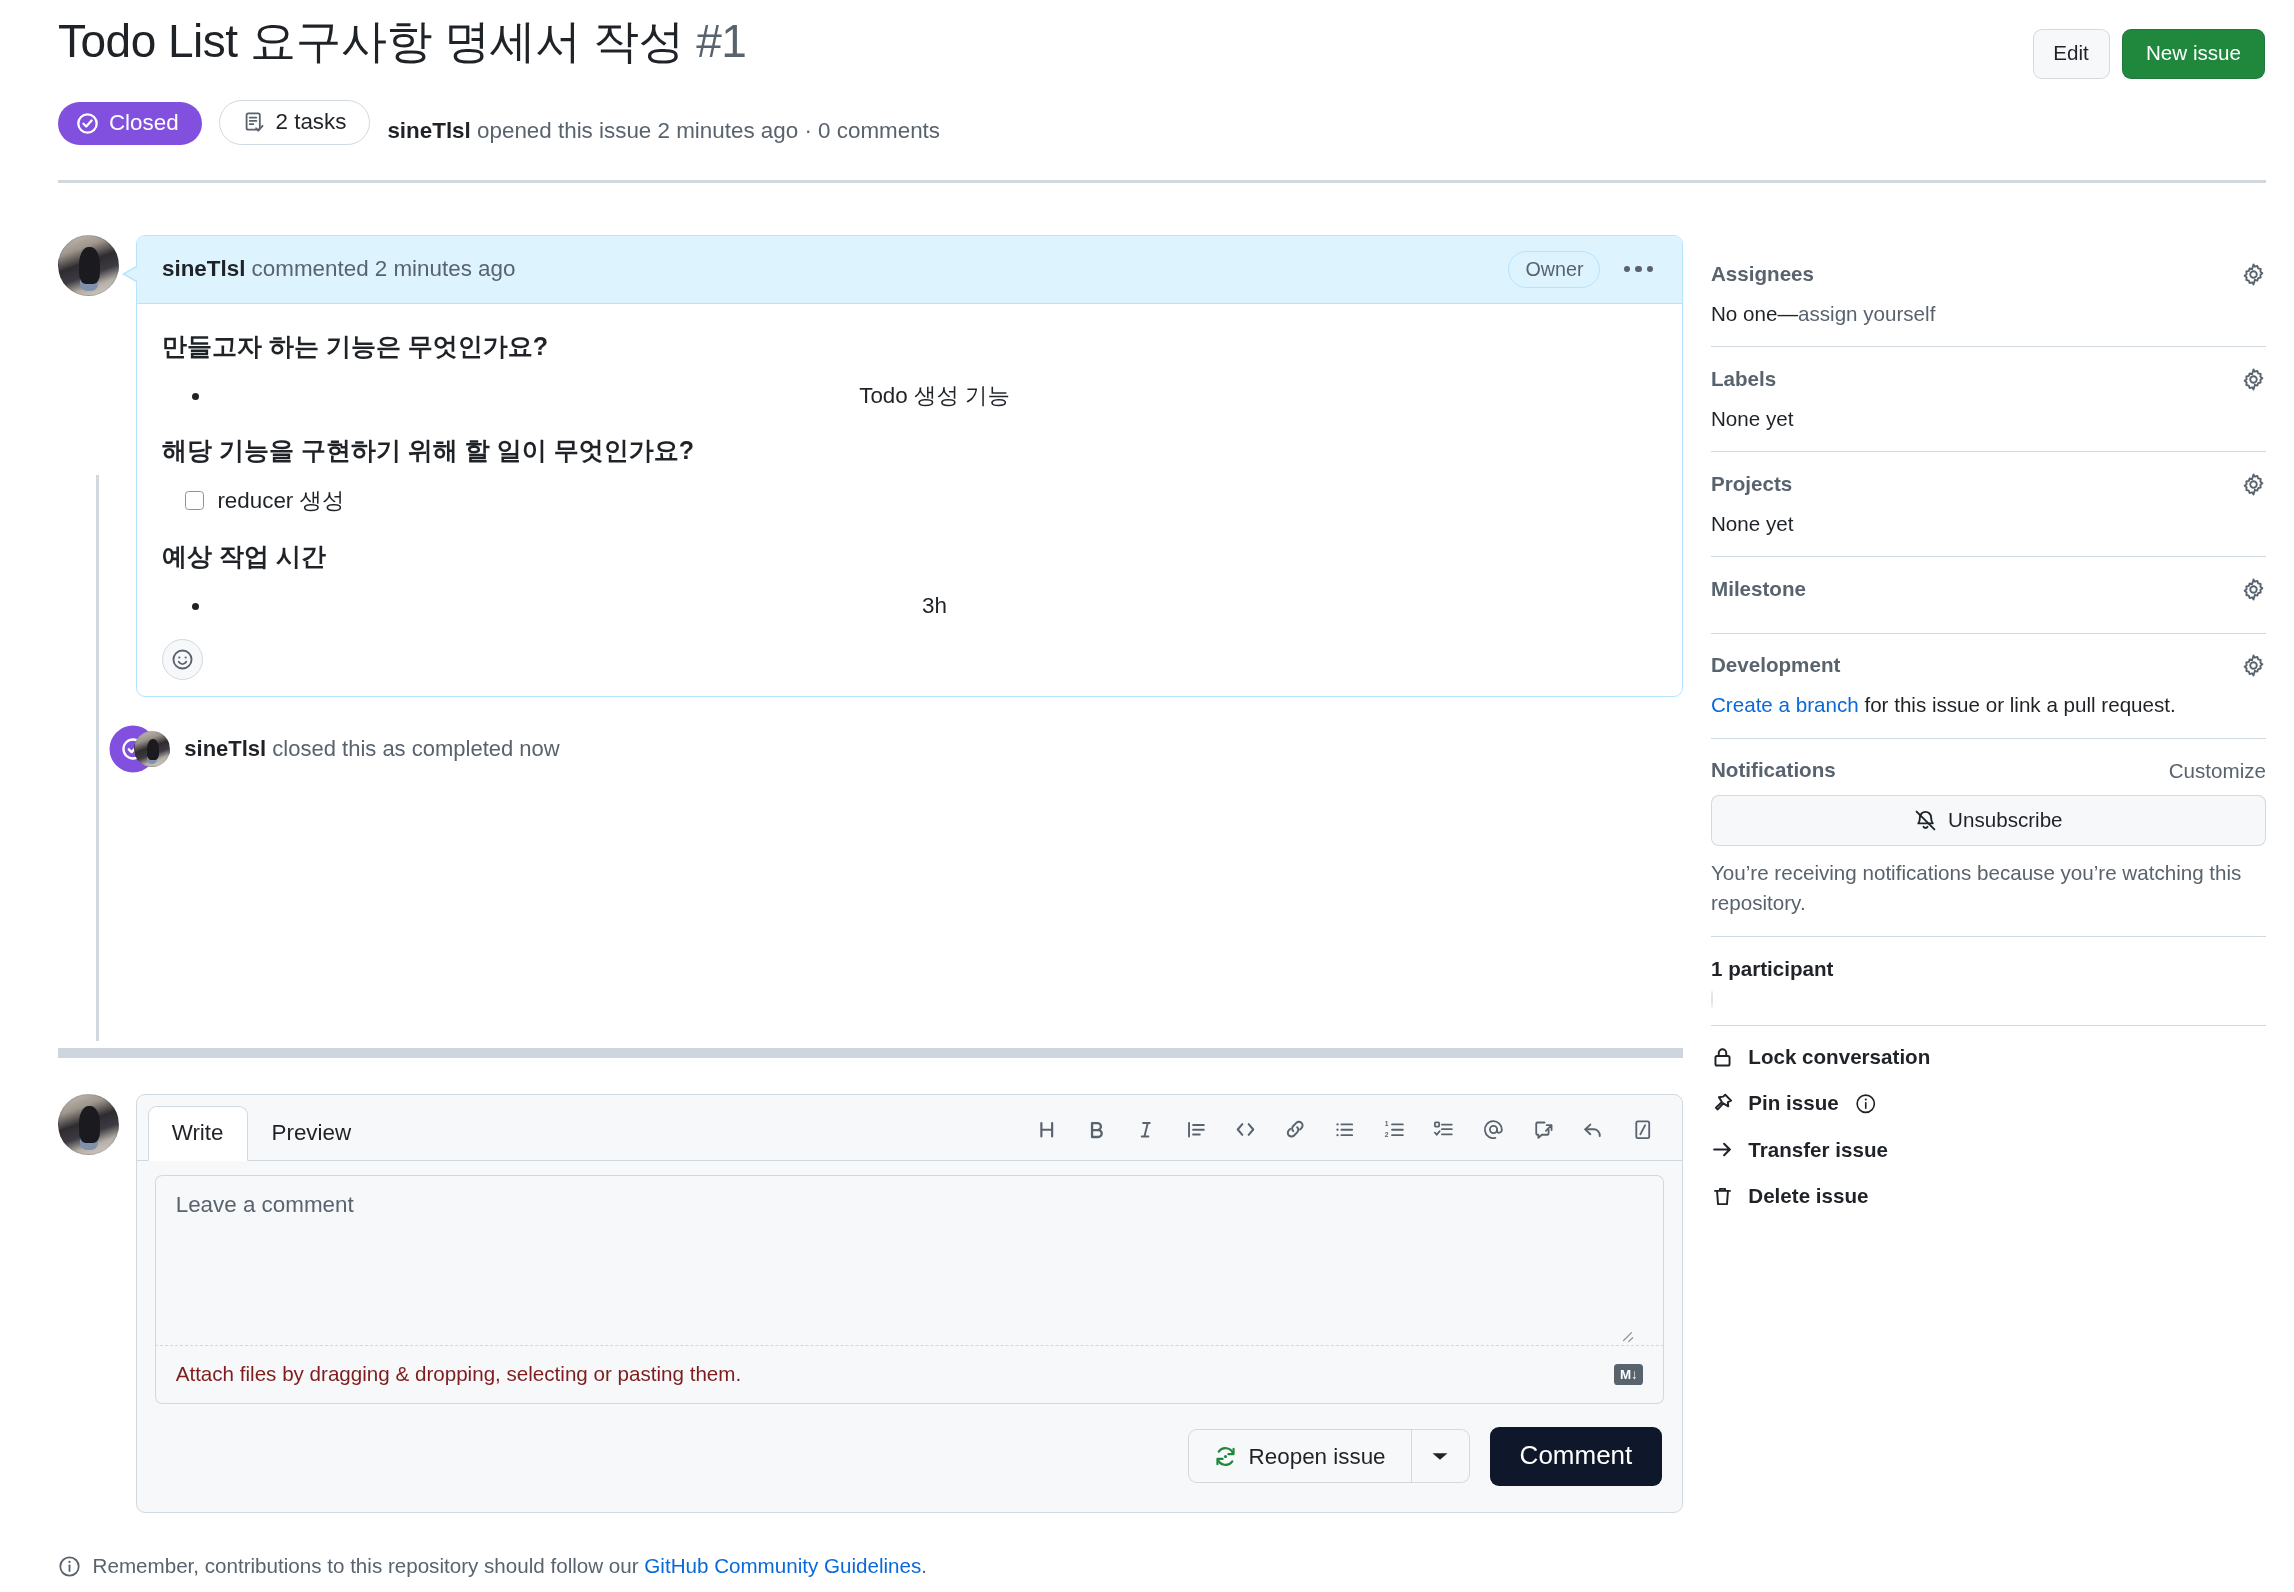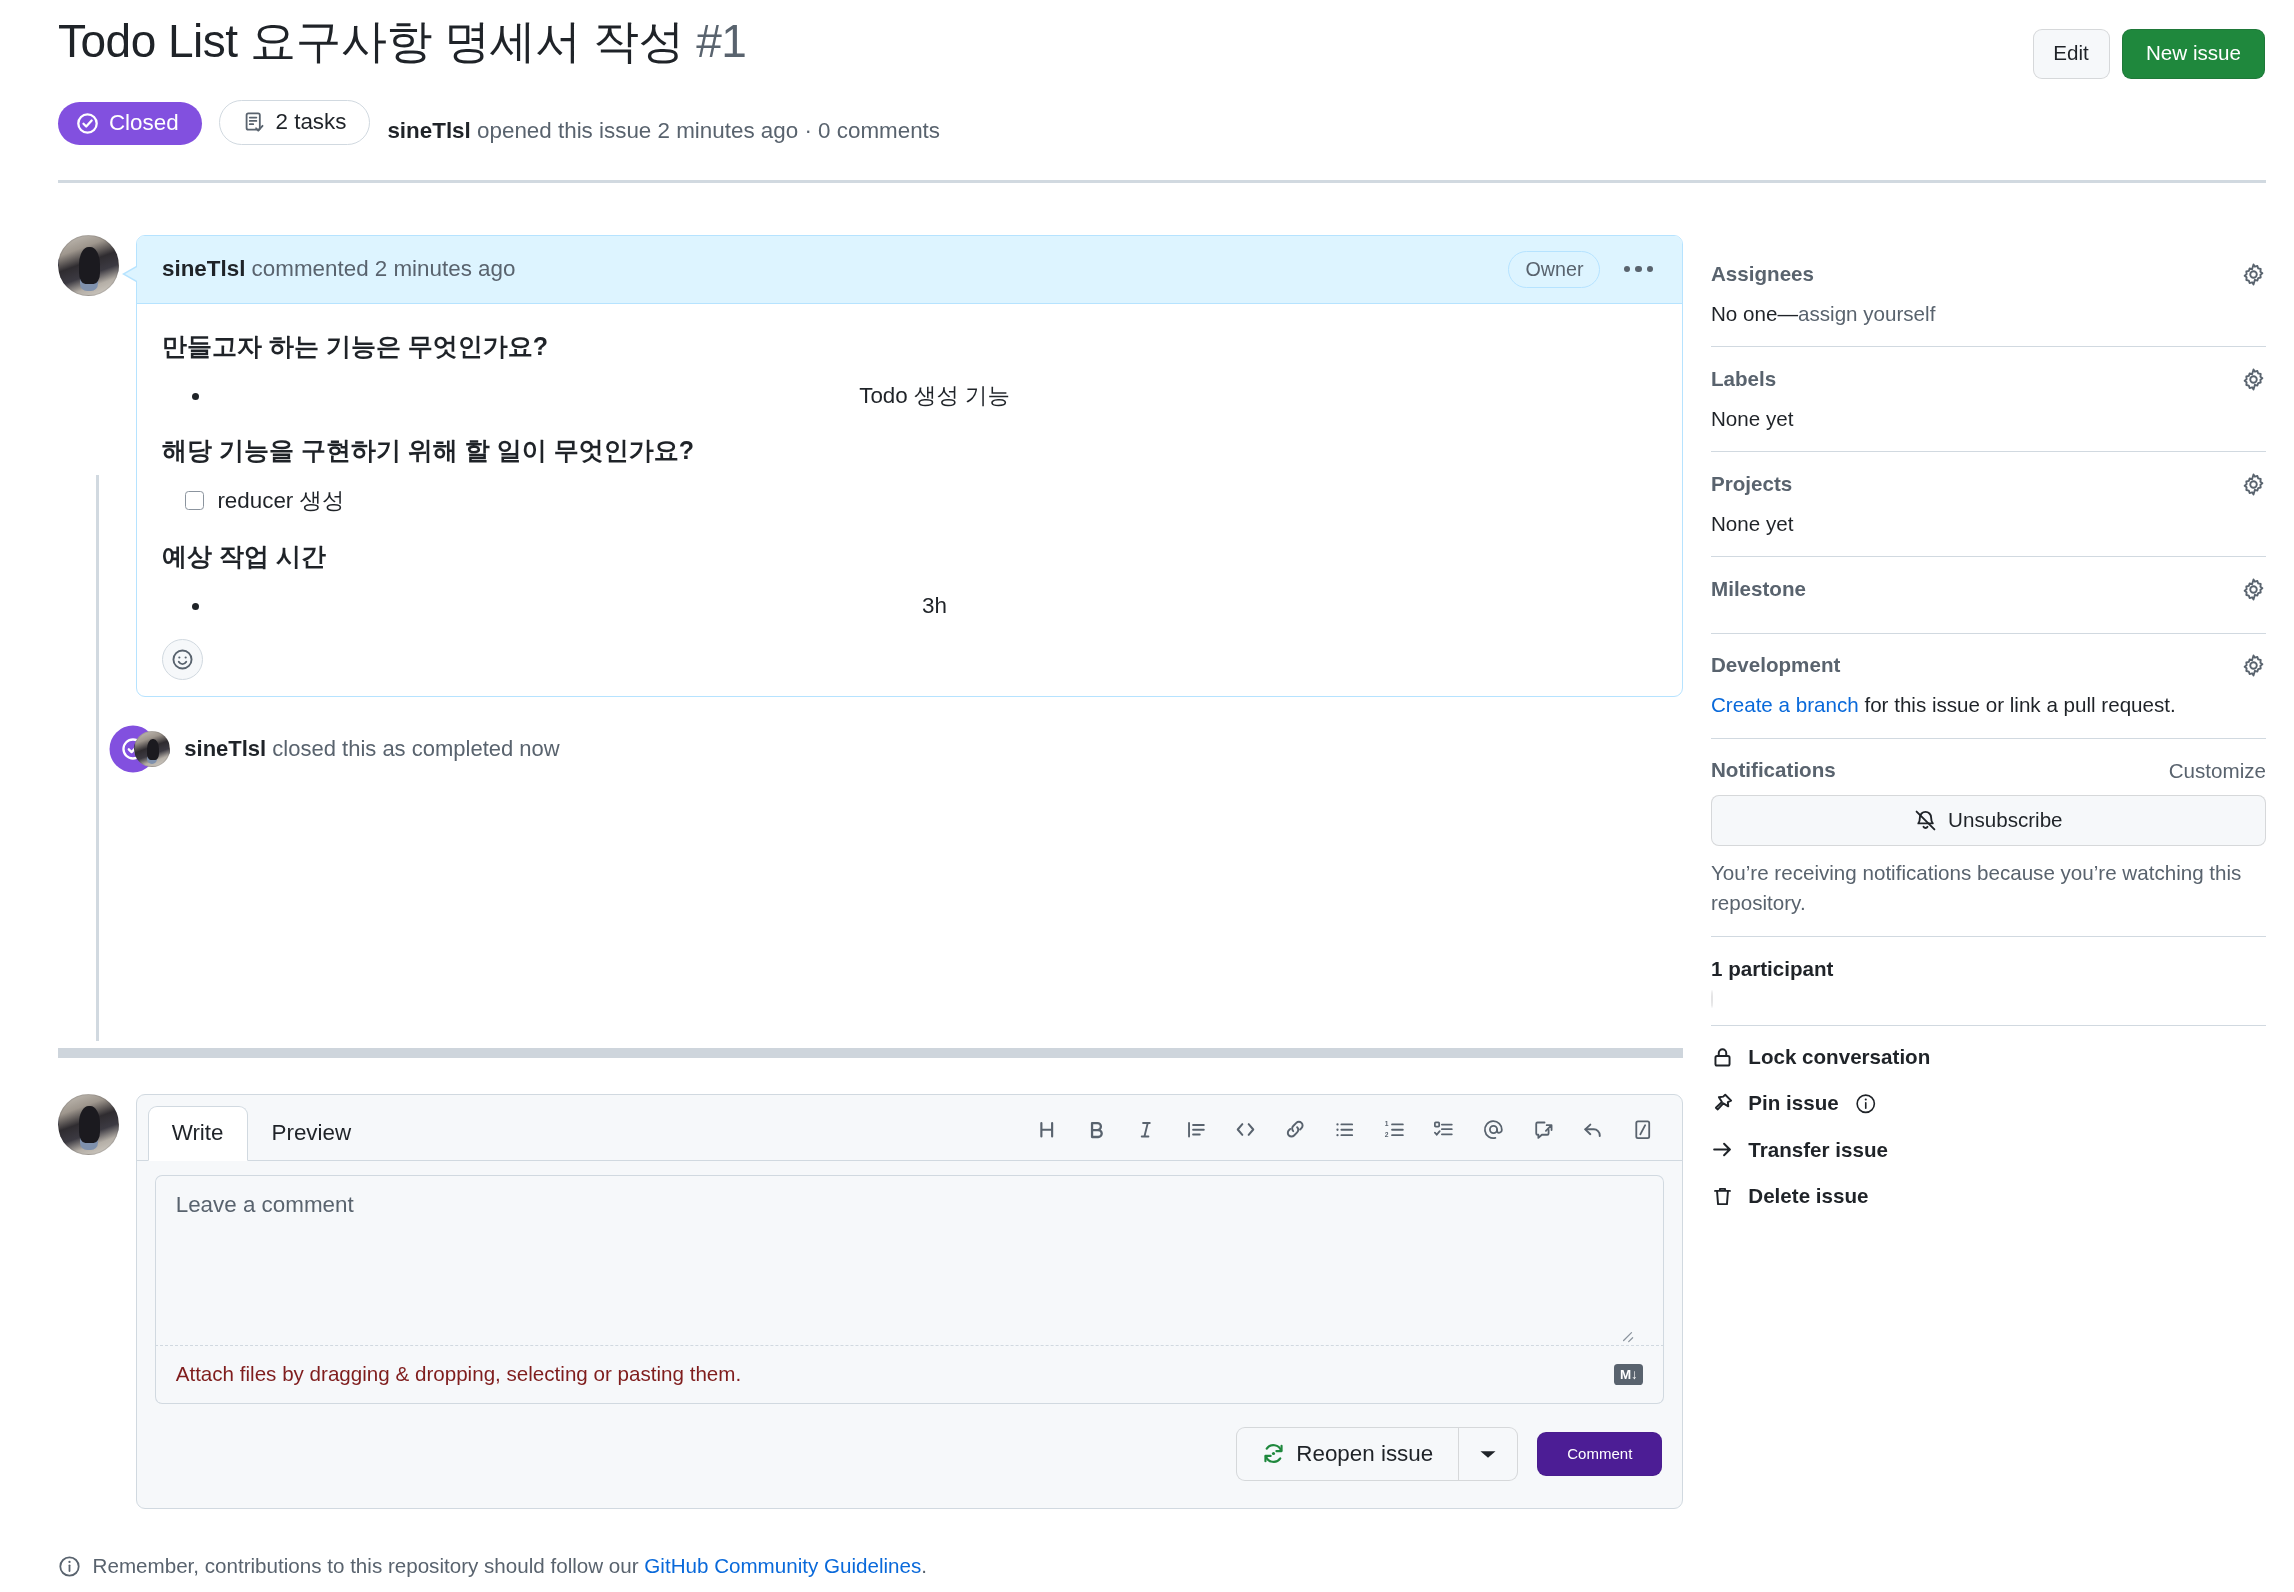--- a/index.html
+++ b/index.html
@@ -270,24 +270,24 @@
     display: flex; align-items: center; gap: 11.6px;
     font-family: inherit; line-height: 1.3;
   }
   .btn-caret {
     background: #f6f8fa; border: 0.9px solid rgba(31,35,40,0.15);
     border-radius: 0 9px 9px 0;
     padding: 11.6px 19.7px; cursor: pointer;
     display: flex; align-items: center; justify-content: center;
   }
   .btn-comment {
-    background: #4c1d95; border: 0.9px solid rgba(31,35,40,0.06);
+    background: #0f172a; border: 0.9px solid rgba(31,35,40,0.06);
     border-radius: 9px;
     padding: 11.6px 29px;
-    font-size: 15px; color: #ffffff; font-weight: 500;
+    font-size: 26px; color: #ffffff; font-weight: 500;
     cursor: default; font-family: inherit; line-height: 1.3;
   }
   .form-note {
     position: absolute; left: 58px; top: 1554px; width: 1522px;
     display: flex; align-items: center; gap: 11.6px;
   }
   .form-note-text { font-size: 20.6px; color: #59636e; line-height: 1.2; }
   .link { color: #0969da; text-decoration: none; }
 
   

